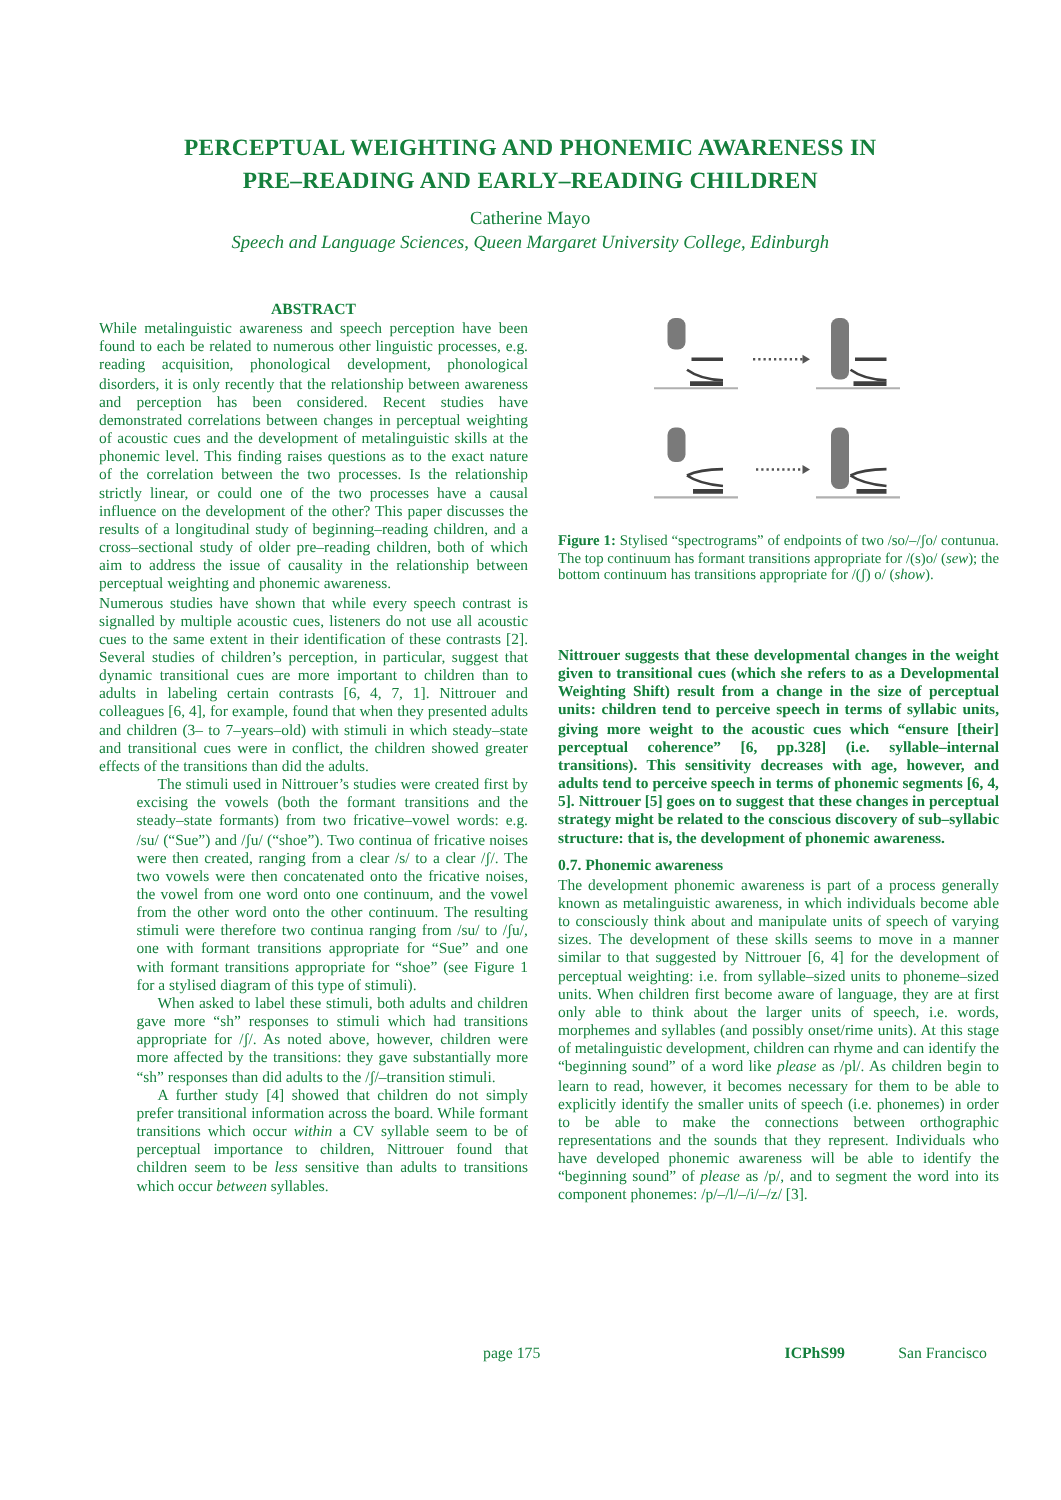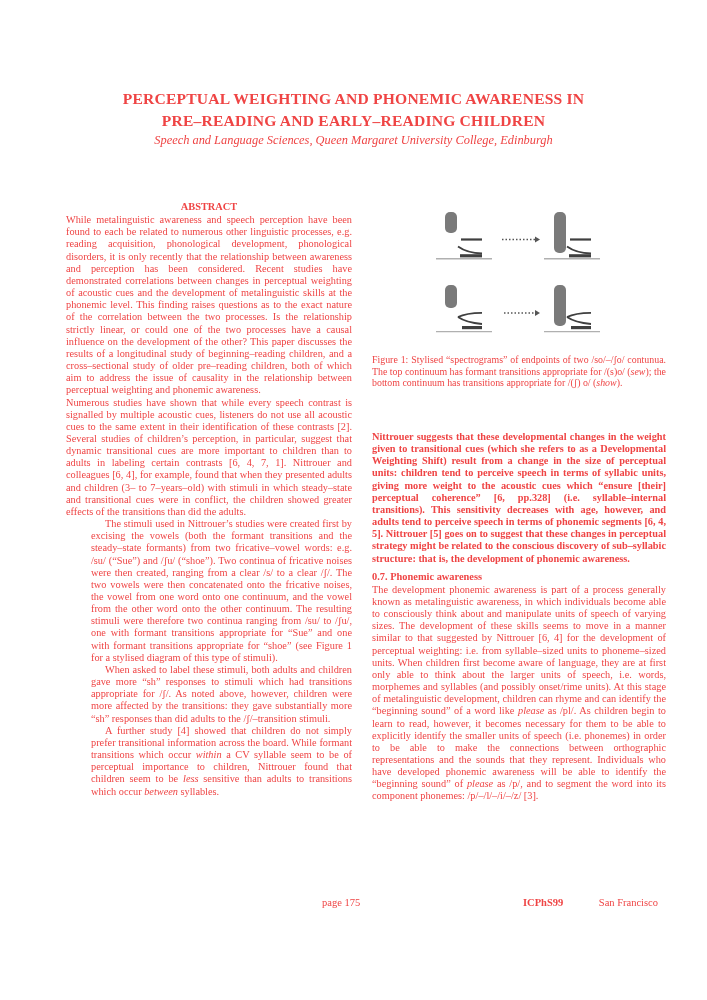--- a/index.html
+++ b/index.html
@@ -1,35 +1,35 @@
 <!DOCTYPE html>
 <html><head>
 <meta charset="utf-8">
 <style>
   html,body { margin:0; padding:0; background:#ffffff; }
   #page {
     position:relative; width:707px; height:1000px; background:#ffffff;
-    font-family:"Liberation Serif", serif; color:#ef4444; overflow:hidden;
+    font-family:"Liberation Serif", serif; color:#15803d; overflow:hidden;
   }
   .titleblock { position:absolute; top:88px; left:0; right:0; text-align:center; }
   .title { font-size:15.6px; font-weight:bold; line-height:1.42; letter-spacing:.2px; }
   .author { font-size:12.4px; margin-top:6px; }
   .affil  { font-size:12.4px; font-style:italic; margin-top:1px; }
 
   .col { position:absolute; top:201px; font-size:10.3px; line-height:12.15px; text-align:justify; }
   .col-left  { left:66px;  width:286px; }
   .col-right { left:372px; width:294px; }
 
   .h-center { font-size:10.4px; font-weight:bold; text-align:center; margin:0 0 1px 0; }
   .h-intro  { margin-top:9px; margin-bottom:2px; }
   .h-sub    { font-size:10.4px; font-weight:bold; text-align:left; margin:6px 0 1px 0; }
   p { margin:0; }
   p.ind { text-indent:14px;margin-left:25px; }
   .it { font-style:italic; }
-  .bd { font-weight:normal; }
+  .bd { font-weight:bold; }
 
   .figwrap { text-align:center; margin-top:8px; }
   .figcap  { margin-top:14px; font-size:9.9px; line-height:11.6px; text-align:justify; }
   .after-fig { margin-top:42px;font-weight:bold; }
 
   .footer { position:absolute; top:897px; left:0; width:707px; font-size:10.5px; }
   .f-page { position:absolute; left:322px; }
   .f-conf { position:absolute; left:523px; font-weight:bold; }
   .f-loc  { position:absolute; right:49px; }
 
@@ -41,20 +41,21 @@
 </head>
 <body>
 
 <div id="page">
 
   <div class="titleblock">
     <div class="title">
       <div>PERCEPTUAL WEIGHTING AND PHONEMIC AWARENESS IN</div>
       <div>PRE–READING AND EARLY–READING CHILDREN</div>
     </div>
+    <div class="author">Catherine Mayo</div>
     <div class="affil">Speech and Language Sciences, Queen Margaret University College, Edinburgh</div>
   </div>
 
   <div class="col col-left">
     <div class="h-center">ABSTRACT</div>
     <p>While metalinguistic awareness and speech perception have been found to each be related to numerous other linguistic processes, e.g. reading acquisition, phonological development, phonological disorders, it is only recently that the relationship between awareness and perception has been considered. Recent studies have demonstrated correlations between changes in perceptual weighting of acoustic cues and the development of metalinguistic skills at the phonemic level. This finding raises questions as to the exact nature of the correlation between the two processes. Is the relationship strictly linear, or could one of the two processes have a causal influence on the development of the other? This paper discusses the results of a longitudinal study of beginning–reading children, and a cross–sectional study of older pre–reading children, both of which aim to address the issue of causality in the relationship between perceptual weighting and phonemic awareness.</p>
 
     <p>Numerous studies have shown that while every speech contrast is signalled by multiple acoustic cues, listeners do not use all acoustic cues to the same extent in their identification of these contrasts [2]. Several studies of children’s perception, in particular, suggest that dynamic transitional cues are more important to children than to adults in labeling certain contrasts [6, 4, 7, 1]. Nittrouer and colleagues [6, 4], for example, found that when they presented adults and children (3– to 7–years–old) with stimuli in which steady–state and transitional cues were in conflict, the children showed greater effects of the transitions than did the adults.</p>
     <p class="ind">The stimuli used in Nittrouer’s studies were created first by excising the vowels (both the formant transitions and the steady–state formants) from two fricative–vowel words: e.g. /su/ (“Sue”) and /ʃu/ (“shoe”). Two continua of fricative noises were then created, ranging from a clear /s/ to a clear /ʃ/. The two vowels were then concatenated onto the fricative noises, the vowel from one word onto one continuum, and the vowel from the other word onto the other continuum. The resulting stimuli were therefore two continua ranging from /su/ to /ʃu/, one with formant transitions appropriate for “Sue” and one with formant transitions appropriate for “shoe” (see Figure 1 for a stylised diagram of this type of stimuli).</p>
     <p class="ind">When asked to label these stimuli, both adults and children gave more “sh” responses to stimuli which had transitions appropriate for /ʃ/. As noted above, however, children were more affected by the transitions: they gave substantially more “sh” responses than did adults to the /ʃ/–transition stimuli.</p>

